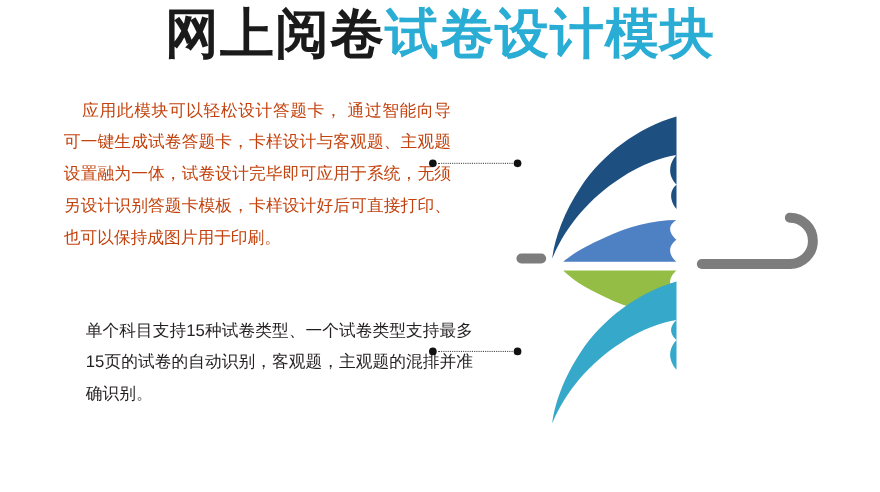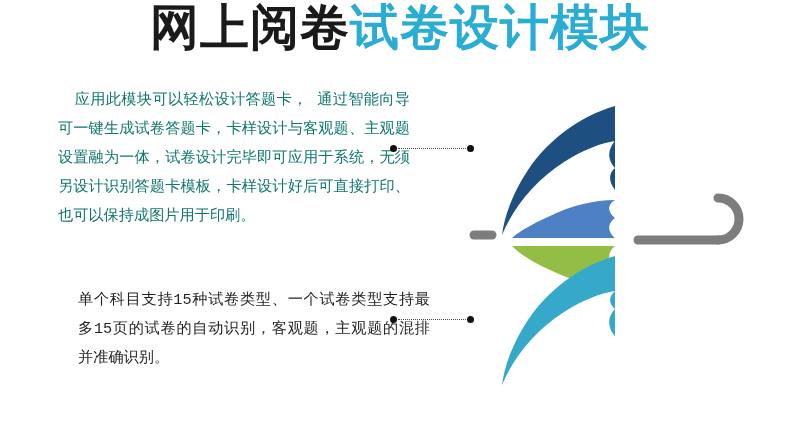--- a/index.html
+++ b/index.html
@@ -6,21 +6,21 @@
     margin: 0;
     padding: 0;
     background: #ffffff;
   }
   #slide {
     position: relative;
     width: 800px;
     height: 447px;
     background: #ffffff;
     overflow: hidden;
-    font-family: Liberation Mono, monospace;
+    font-family: Liberation Sans, sans-serif;
   }
 
   
   #title {
     position: absolute;
     left: 0;
     top: 2px;
     width: 800px;
     text-align: center;
     white-space: nowrap;
@@ -83,21 +83,21 @@
 </style>
 </head>
 <body>
 
 <div id="slide" style="background: rgb(255, 255, 255);">
 
   <div id="title">
     <span class="t-dark" style="color: rgb(26, 26, 26);">网上阅卷</span><span class="t-accent" style="color: rgb(41, 173, 212);">试卷设计模块</span>
   </div>
 
-  <div id="para-1" class="body-para" style="color: #0f766e;">
+  <div id="para-1" class="body-para" style="color: #c2410c;">
     <span class="para-indent">应用此模块可以轻松设计答题卡， 通过智能向导可一键生成试卷答题卡，卡样设计与客观题、主观题设置融为一体，试卷设计完毕即可应用于系统，无须另设计识别答题卡模板，卡样设计好后可直接打印、也可以保持成图片用于印刷。</span>
   </div>
 
   <div id="para-2" class="body-para" style="color: rgb(35, 31, 32);">
     <span>单个科目支持15种试卷类型、一个试卷类型支持最多15页的试卷的自动识别，客观题，主观题的混排并准确识别。</span>
   </div>
 
   <div id="connector-1" class="connector">
     <span class="dot" style="background: rgb(17, 17, 17);"></span>
     <span class="dash" style="border-top-color: rgb(74, 74, 74);"></span>

